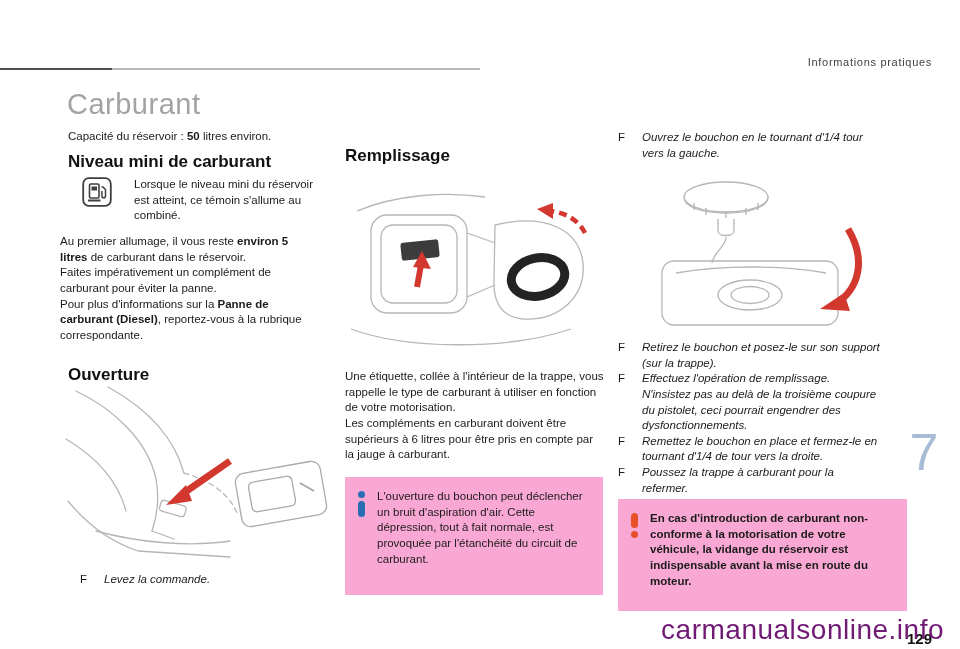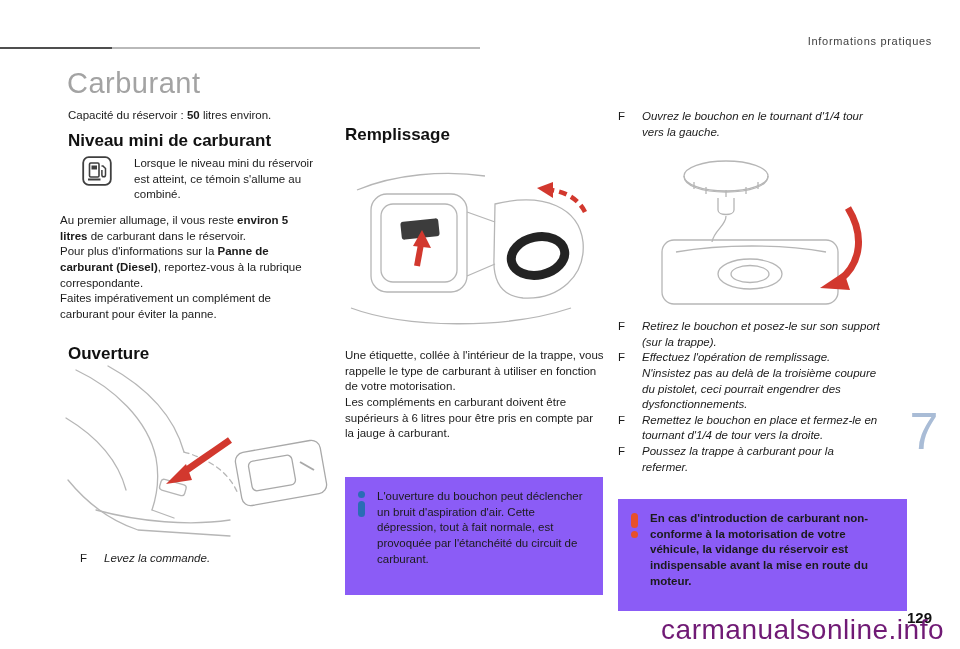--- a/index.html
+++ b/index.html
@@ -2,21 +2,21 @@
 <html><head>
 <meta charset="utf-8">
 <style>
   html,body{margin:0;padding:0;}
   body{
     width:960px;height:649px;position:relative;overflow:hidden;
     background:#ffffff;color:#1b1b1b;
     font-family:"Liberation Sans", sans-serif;
     font-size:11.5px;line-height:1.36;
   }
-  .abs{position:absolute;}
+  .abs{position:absolute;margin-top:21px;}
   .top-rule{top:47px;left:0;width:480px;height:2px;
     background:linear-gradient(to right,#4f4f4f 0,#4f4f4f 112px,#b9b9b9 112px,#b9b9b9 100%);}
   .chapter-label{top:34px;right:28px;font-size:11px;color:#3f3f3f;letter-spacing:.7px;}
   .page-title{top:64px;left:67px;font-size:29px;color:#a3a3a3;font-weight:400;letter-spacing:.5px;}
   .capacity{top:108px;left:68px;width:270px;}
   .b{font-weight:bold;}
   h3{font-size:17px;font-weight:bold;margin:0;color:#111;}
   .h-niveau{top:129px;left:68px;}
   .h-ouverture{top:342px;left:68px;}
   .h-remplissage{top:123px;left:345px;}
@@ -28,21 +28,21 @@
   .illus{background:#fff;}
   .illus-a{top:362px;left:62px;width:272px;height:184px;}
   .illus-b{top:160px;left:345px;width:260px;height:178px;}
   .illus-c{top:150px;left:622px;width:250px;height:162px;}
   .bullet{display:flex;}
   .bullet .m{flex:none;width:24px;}
   .bullet .t{flex:1;font-style:italic;}
   .bullet-lever{top:551px;left:80px;width:230px;}
   .bullet-ouvrez{top:109px;left:618px;width:262px;}
   .bullets-right{top:319px;left:618px;width:262px;}
-  .graybox{background:#8b5cf6;box-sizing:border-box;padding:12px 10px 0 32px;position:absolute;}
+  .graybox{background:#f9a8d4;box-sizing:border-box;padding:12px 10px 0 32px;position:absolute;}
   .info-box{top:477px;left:345px;width:258px;min-height:118px;}
   .warn-box{top:499px;left:618px;width:289px;min-height:112px;font-weight:bold;}
   .box-icon{position:absolute;left:13px;top:14px;width:8px;}
   .box-icon span{display:block;}
   .info-icon .dot{width:7px;height:7px;border-radius:50%;background:#2a6db5;margin-bottom:3px;}
   .info-icon .bar{width:7px;height:16px;border-radius:3.5px;background:#2a6db5;}
   .warn-icon .bar{width:7px;height:15px;border-radius:3.5px;background:#e8502a;}
   .warn-icon .dot{width:7px;height:7px;border-radius:50%;background:#e8502a;margin-top:3px;}
   .chapter-number{top:396px;right:14px;width:44px;text-align:center;
     font-size:52px;color:#a9bcd6;font-weight:400;}
@@ -70,22 +70,22 @@
       <rect x="9.5" y="9.5" width="5.5" height="4" fill="#3f3f3f"></rect>
       <path d="M6 23.5 h12.5" stroke="#3f3f3f" stroke-width="2"></path>
       <path d="M19.5 10 h1.5 l2.5 2.5 v6.5 a1.8 1.8 0 0 1 -3.6 0 v-5" fill="none" stroke="#3f3f3f" stroke-width="1.5"></path>
     </svg>
   </span>
   <span class="tx">Lorsque le niveau mini du réservoir est atteint, ce témoin s'allume au combiné.</span>
 </div>
 
 <div class="abs para-group">
   <p><span>Au premier allumage, il vous reste </span><span class="b">environ 5 litres</span><span> de carburant dans le réservoir.</span></p>
+  <p>Faites impérativement un complément de carburant pour éviter la panne.</p>
   <p><span>Pour plus d'informations sur la </span><span class="b">Panne de carburant (Diesel)</span><span>, reportez-vous à la rubrique correspondante.</span></p>
-  <p>Faites impérativement un complément de carburant pour éviter la panne.</p>
 </div>
 
 <h3 class="abs h-ouverture">Ouverture</h3>
 
 <div class="abs illus illus-a">
   <svg viewBox="0 0 272 184" width="272" height="184">
     <g stroke="#b6b6b6" stroke-width="1.3" fill="none" stroke-linecap="round">
       <path d="M14 8 C 52 26, 86 58, 94 96 C 97 112, 96 130, 90 148"></path>
       <path d="M46 4 C 86 26, 112 54, 122 90"></path>
       <path d="M4 56 C 34 74, 56 98, 64 128"></path>

